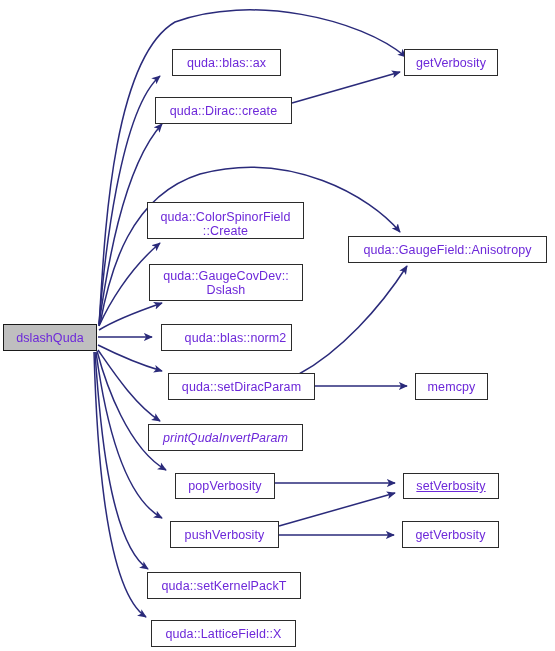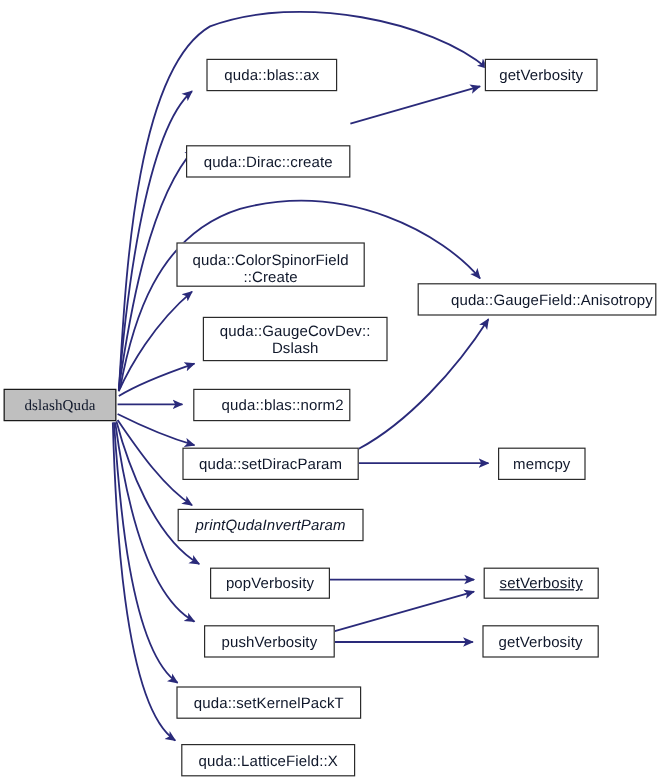--- a/index.html
+++ b/index.html
@@ -20,34 +20,33 @@
     left: 0;
     top: 0;
     width: 555px;
     height: 651px;
   }
   .node {
     position: absolute;
     box-sizing: border-box;
     border: 1px solid #2b2b2b;
     background: #ffffff;
-    color: #0f172a;
+    color: #6d28d9;
     font-size: 12.5px;
     line-height: 14px;
     text-align: center;
     display: flex;
     align-items: center;
     justify-content: center;
     white-space: pre-line;
     letter-spacing: 0.1px;
   }
   .node.root {
     background: #bfbfbf;
     border-color: #1a1a1a;
-    font-family: Liberation Serif, serif;
   }
   .node .label {
     display: block;
     width: 100%;
     padding: 0 2px;
   }
 </style>
 </head>
 <body>
 
@@ -73,30 +72,30 @@
       <path d="M94,352 C96,420 102,588 146,617" fill="none" stroke="#2a2a7a" stroke-width="1.5" marker-end="url(#arrow)"></path>
       <path d="M292,103 L400,72" fill="none" stroke="#2a2a7a" stroke-width="1.5" marker-end="url(#arrow)"></path>
       <path d="M299,386 L407,386" fill="none" stroke="#2a2a7a" stroke-width="1.5" marker-end="url(#arrow)"></path>
       <path d="M299,374 C340,352 380,308 407,266" fill="none" stroke="#2a2a7a" stroke-width="1.5" marker-end="url(#arrow)"></path>
       <path d="M275,483 L395,483" fill="none" stroke="#2a2a7a" stroke-width="1.5" marker-end="url(#arrow)"></path>
       <path d="M279,526 L395,493" fill="none" stroke="#2a2a7a" stroke-width="1.5" marker-end="url(#arrow)"></path>
       <path d="M279,535 L394,535" fill="none" stroke="#2a2a7a" stroke-width="1.5" marker-end="url(#arrow)"></path>
     </svg>
 <div class="node root" style="left: 3px; top: 324px; width: 94px; height: 27px;"><span class="label">dslashQuda</span></div>
     <div class="node" style="left: 172px; top: 49px; width: 109px; height: 27px;"><span class="label">quda::blas::ax</span></div>
-    <div class="node" style="left: 155px; top: 97px; width: 137px; height: 27px; margin-top: 24px;"><span class="label">quda::Dirac::create</span></div>
+    <div class="node" style="left: 155px; top: 97px; width: 137px; height: 27px;"><span class="label">quda::Dirac::create</span></div>
     <div class="node" style="left: 147px; top: 202px; width: 157px; height: 37px; align-items: flex-end;"><span class="label">quda::ColorSpinorField
 ::Create</span></div>
-    <div class="node" style="left: 149px; top: 264px; width: 154px; height: 37px; margin-left: 20px;"><span class="label">quda::GaugeCovDev::
+    <div class="node" style="left: 149px; top: 264px; width: 154px; height: 37px;"><span class="label">quda::GaugeCovDev::
 Dslash</span></div>
     <div class="node" style="left: 161px; top: 324px; width: 131px; height: 27px; padding-left: 18px;"><span class="label">quda::blas::norm2</span></div>
-    <div class="node" style="left: 152px; top: 373px; width: 147px; height: 27px;"><span class="label">quda::setDiracParam</span></div>
+    <div class="node" style="left: 168px; top: 373px; width: 147px; height: 27px;"><span class="label">quda::setDiracParam</span></div>
     <div class="node" style="left: 148px; top: 424px; width: 155px; height: 27px; font-style: italic;"><span class="label">printQudaInvertParam</span></div>
     <div class="node" style="left: 175px; top: 473px; width: 100px; height: 26px;"><span class="label">popVerbosity</span></div>
     <div class="node" style="left: 170px; top: 521px; width: 109px; height: 27px;"><span class="label">pushVerbosity</span></div>
     <div class="node" style="left: 147px; top: 572px; width: 154px; height: 27px;"><span class="label">quda::setKernelPackT</span></div>
     <div class="node" style="left: 151px; top: 620px; width: 145px; height: 27px;"><span class="label">quda::LatticeField::X</span></div>
     <div class="node" style="left: 404px; top: 49px; width: 94px; height: 27px;"><span class="label">getVerbosity</span></div>
-    <div class="node" style="left: 348px; top: 236px; width: 199px; height: 27px; text-align: right;"><span class="label">quda::GaugeField::Anisotropy</span></div>
+    <div class="node" style="left: 348px; top: 236px; width: 199px; height: 27px;"><span class="label">quda::GaugeField::Anisotropy</span></div>
     <div class="node" style="left: 415px; top: 373px; width: 73px; height: 27px;"><span class="label">memcpy</span></div>
     <div class="node" style="left: 403px; top: 473px; width: 96px; height: 26px; text-decoration: underline;"><span class="label">setVerbosity</span></div>
     <div class="node" style="left: 402px; top: 521px; width: 97px; height: 27px;"><span class="label">getVerbosity</span></div>
   </div>
 
 </body></html>

